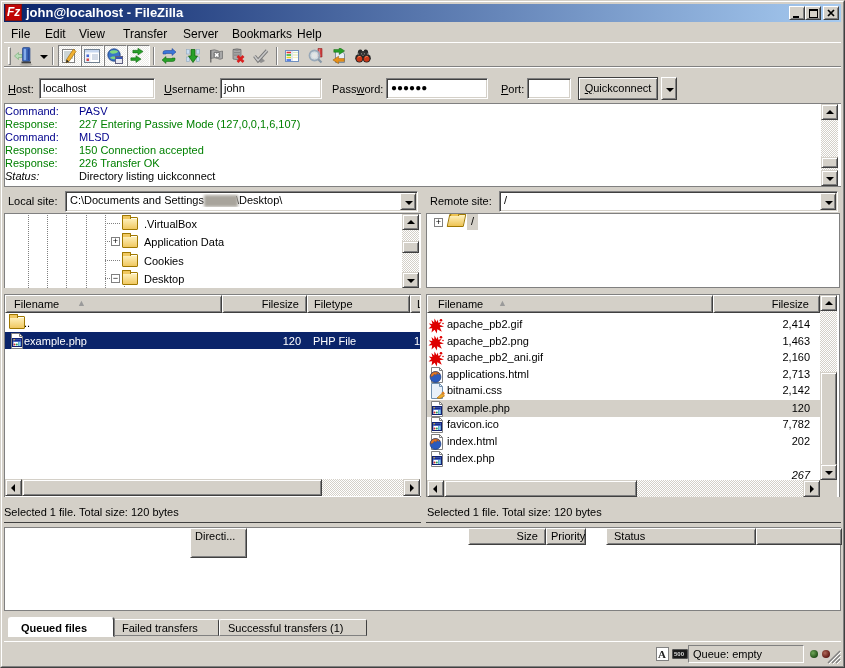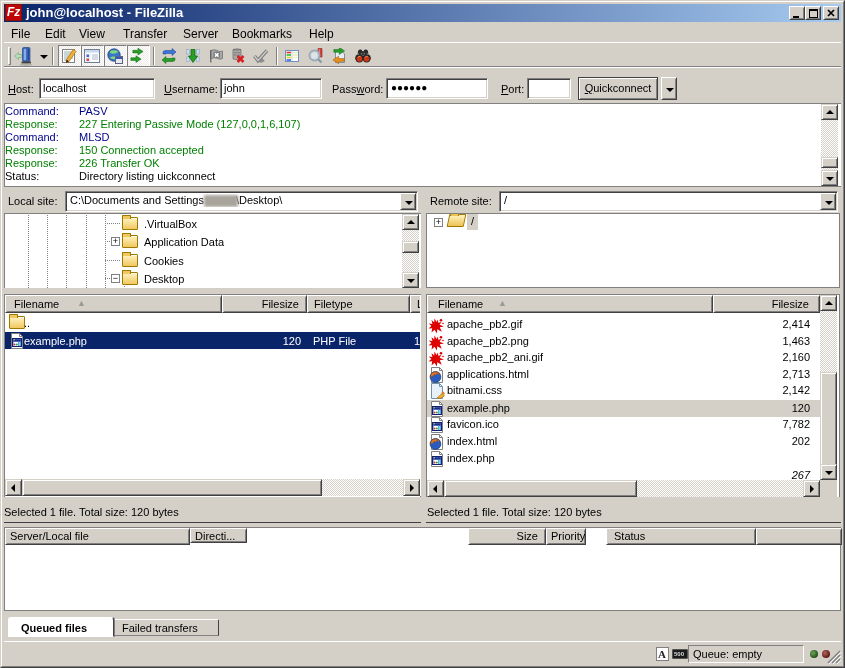--- a/index.html
+++ b/index.html
@@ -207,21 +207,21 @@
   </div>
 
 <div class="abs" style="left:4px;top:22px;width:837px;height:21px;background:#D4D0C8;"></div>
 <div class="abs" id="menubar" style="left:4px;top:27px;width:837px;height:14px;font-size:12px;">
 <span class="abs" style="left:7px;">File</span>
 <span class="abs" style="left:41px;">Edit</span>
 <span class="abs" style="left:75px;">View</span>
 <span class="abs" style="left:119px;">Transfer</span>
 <span class="abs" style="left:179px;">Server</span>
 <span class="abs" style="left:228px;">Bookmarks</span>
-<span class="abs" style="left:305px;">Help</span>
+<span class="abs" style="left:293px;">Help</span>
 </div>
 
 <div class="abs" style="left:4px;top:43px;width:837px;height:27px;background:#D4D0C8;"></div>
 <div class="abs" style="left:8px;top:47px;width:3px;height:18px;border:1px solid;border-color:#fff #808080 #808080 #fff;"></div>
 <svg class="abs" width="20" height="20" style="left:14px;top:47px;">
     <use href="#sitemgr"></use>
   </svg>
 <div class="tri-dn" style="left:40px;top:55px;"></div>
 <div class="abs" style="left:52px;top:47px;width:2px;height:18px;border-left:1px solid #808080;border-right:1px solid #fff;"></div>
 <div class="abs tgl" style="left:58px;top:45px;">
@@ -305,21 +305,21 @@
 <span class="abs" style="left:0px;top:0px;color:#00008B;">Command:</span>
     <span class="abs" style="left:74px;top:0px;color:#00008B;">PASV</span>
 <span class="abs" style="left:0px;top:13px;color:#008000;">Response:</span>
     <span class="abs" style="left:74px;top:13px;color:#008000;">227 Entering Passive Mode (127,0,0,1,6,107)</span>
 <span class="abs" style="left:0px;top:26px;color:#00008B;">Command:</span>
     <span class="abs" style="left:74px;top:26px;color:#00008B;">MLSD</span>
 <span class="abs" style="left:0px;top:39px;color:#008000;">Response:</span>
     <span class="abs" style="left:74px;top:39px;color:#008000;">150 Connection accepted</span>
 <span class="abs" style="left:0px;top:52px;color:#008000;">Response:</span>
     <span class="abs" style="left:74px;top:52px;color:#008000;">226 Transfer OK</span>
-<span class="abs" style="left:0px;top:65px;">Status:</span>
+<span class="abs" style="left:0px;top:65px;font-style:italic;">Status:</span>
     <span class="abs" style="left:74px;top:65px;">Directory listing uickconnect</span>
 </div>
 
 <div class="abs dither" id="logsb" style="left:821px;top:104px;width:17px;height:82px;">
 <div class="sb-btn" style="left:0;top:0;width:17px;height:16px;">
       <div class="tri-up" style="left:4px;top:5px;"></div>
     </div>
 <div class="sb-btn" style="left:0;top:53px;width:17px;height:11px;"></div>
 <div class="sb-btn" style="left:0;top:66px;width:17px;height:16px;">
       <div class="tri-dn" style="left:4px;top:6px;"></div>
@@ -499,41 +499,41 @@
 </div>
 
 <div class="abs" style="left:4px;top:500px;width:417px;height:23px;border-bottom:1px solid #404040;">
     <span class="abs" style="left:0px;top:6px;">Selected 1 file. Total size: 120 bytes</span>
   </div>
 <div class="abs" style="left:426px;top:500px;width:415px;height:23px;border-bottom:1px solid #404040;">
     <span class="abs" style="left:1px;top:6px;">Selected 1 file. Total size: 120 bytes</span>
   </div>
 
 <div class="abs" id="queue" style="left:4px;top:527px;width:837px;height:84px;background:#fff;border:1px solid #808080;">
-<div class="abs hdr" style="left:0;top:0;width:185px;height:17px;">
-      <span class="abs" style="left:4px;top:1px;">Server/Local file</span>
-    </div>
-<div class="abs hdr" style="left:185px;top:0;width:57px;height:15px;">
+<div class="abs hdr" style="left:185px;top:0;width:57px;height:30px;">
       <span class="abs" style="left:4px;top:1px;">Directi...</span>
     </div>
 <div class="abs hdr" style="left:463px;top:0;width:78px;height:17px;">
       <span class="abs" style="right:7px;top:1px;">Size</span>
     </div>
 <div class="abs hdr" style="left:541px;top:0;width:40px;height:17px;">
       <span class="abs" style="left:4px;top:1px;">Priority</span>
     </div>
 <div class="abs hdr" style="left:601px;top:0;width:150px;height:17px;">
       <span class="abs" style="left:7px;top:1px;">Status</span>
     </div>
 <div class="abs hdr" style="left:751px;top:0;width:86px;height:17px;"></div>
 </div>
 
 <div class="abs" id="tabs" style="left:4px;top:613px;width:837px;height:28px;">
 <div class="abs" style="left:109px;top:6px;width:106px;height:17px;background:#D4D0C8;border:1px solid;border-color:#fff #404040 #808080 #fff;border-radius:2px 2px 0 0;">
       <span class="abs" style="left:8px;top:2px;">Failed transfers</span>
+    </div>
+<div class="abs" style="left:215px;top:6px;width:148px;height:17px;background:#D4D0C8;border:1px solid;border-color:#fff #404040 #808080 #fff;border-radius:2px 2px 0 0;">
+      <span class="abs" style="left:8px;top:2px;">Successful transfers (1)</span>
     </div>
 <div class="abs" style="left:4px;top:4px;width:106px;height:20px;background:#fff;border:1px solid;border-color:#fff #404040 #fff #fff;box-shadow:1px 0 0 #808080;border-radius:3px 3px 0 0;">
       <span class="abs" style="left:12px;top:4px;font-weight:bold;">Queued files</span>
     </div>
 </div>
 
 <div class="abs" id="statusbar" style="left:4px;top:641px;width:837px;height:23px;border-top:1px solid #fff;">
 <svg class="abs" width="13" height="14" style="left:652px;top:5px;">
       <rect x="0.5" y="0.5" width="12" height="13" fill="#fff" stroke="#808080"></rect>
       <text x="2" y="11" font-size="11" font-weight="bold" fill="#222" font-family="Liberation Serif">A</text>

